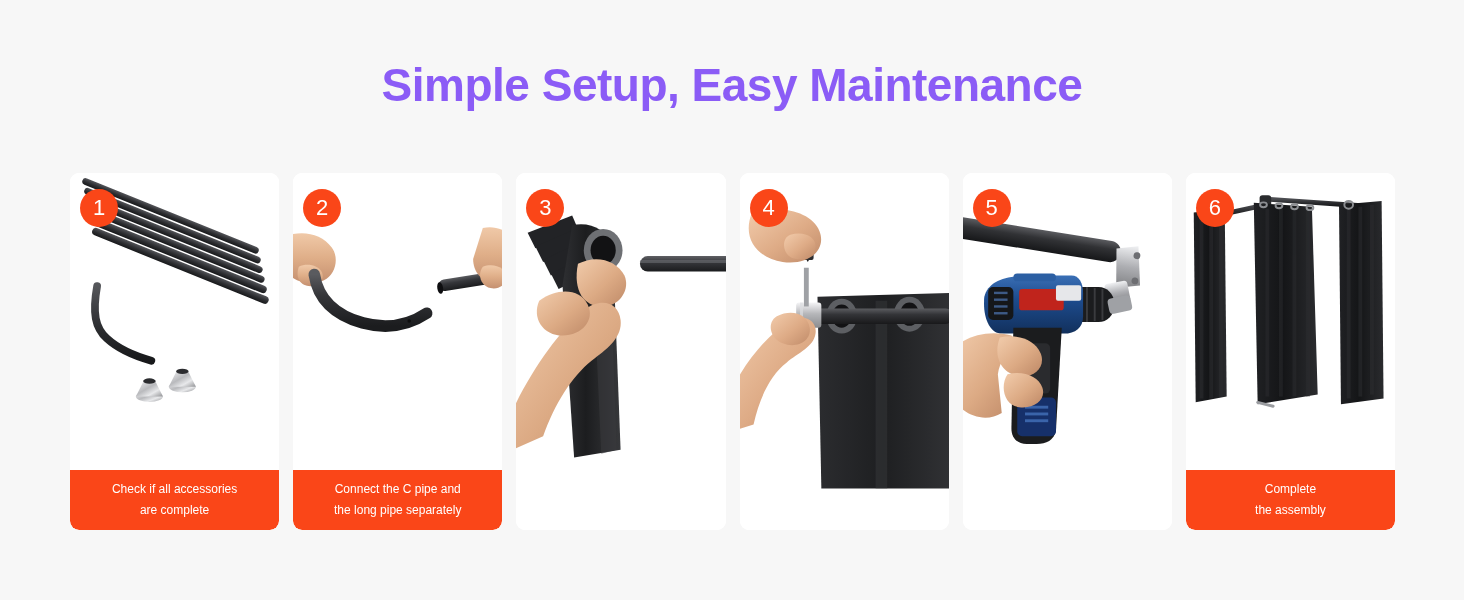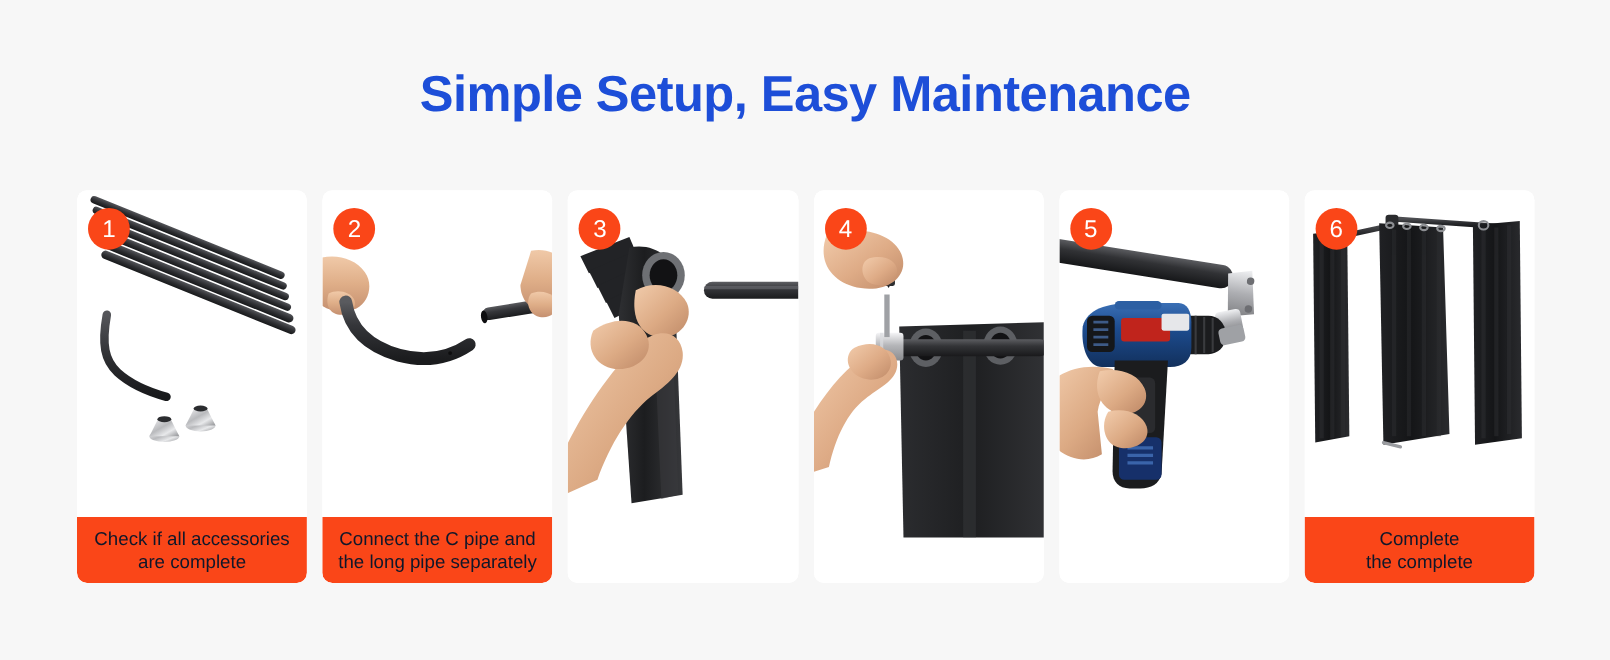--- a/index.html
+++ b/index.html
@@ -10,21 +10,21 @@
     background: #f7f7f7;
     font-family: "Liberation Sans", sans-serif;
     overflow: hidden;
     position: relative;
   }
 
   
   .page-title {
     width: 100%;
     text-align: center;
-    color: #1d4ed8;
+    color: #8b5cf6;
     font-size: 46px;
     font-weight: bold;
     letter-spacing: -0.5px;
     line-height: 1;
     position: absolute;
     top: 62px;
     left: 0;
   }
 
   
@@ -68,22 +68,22 @@
   .photo {
     position: relative;
     flex: 1 1 auto;
     background: #ffffff;
     overflow: hidden;
   }
 
   .caption {
     flex: 0 0 60px;
     background: #fa4618;
-    color: #0f172a;
-    font-size: 17px;
+    color: #ffffff;
+    font-size: 12px;
     line-height: 21px;
     text-align: center;
     display: flex;
     align-items: center;
     justify-content: center;
     padding: 0 5px;
     white-space: pre-line;
     border-radius: 0 0 9px 9px;
   }
 
@@ -408,16 +408,16 @@
           <ellipse cx="96" cy="29" rx="3.5" ry="2.5"></ellipse>
           <ellipse cx="112" cy="30" rx="3.5" ry="2.5"></ellipse>
           <ellipse cx="128" cy="31" rx="3.5" ry="2.5"></ellipse>
           <ellipse cx="168" cy="28" rx="4.5" ry="4"></ellipse>
         </g>
 
         <path d="M74 232 L90 236" stroke="#9a9ca0" stroke-width="3" stroke-linecap="round"></path>
       </svg>
     </div>
     <div class="caption">Complete
-the complete</div>
+the assembly</div>
   </div>
 
 </div>
 
 </body></html>

